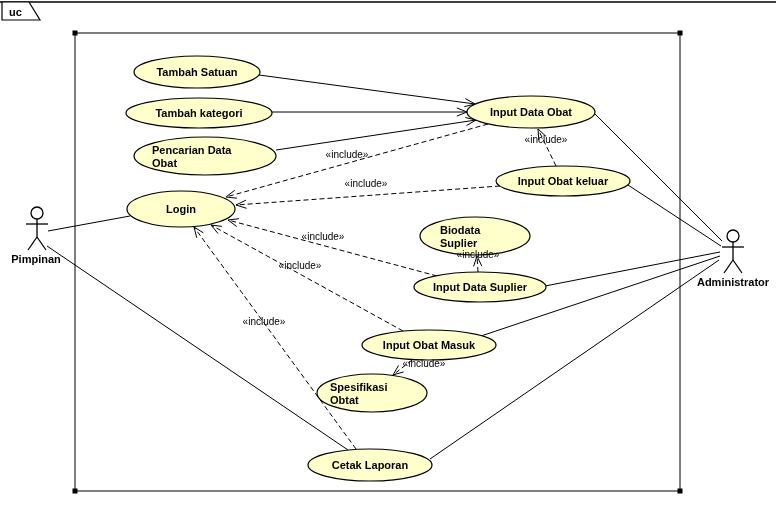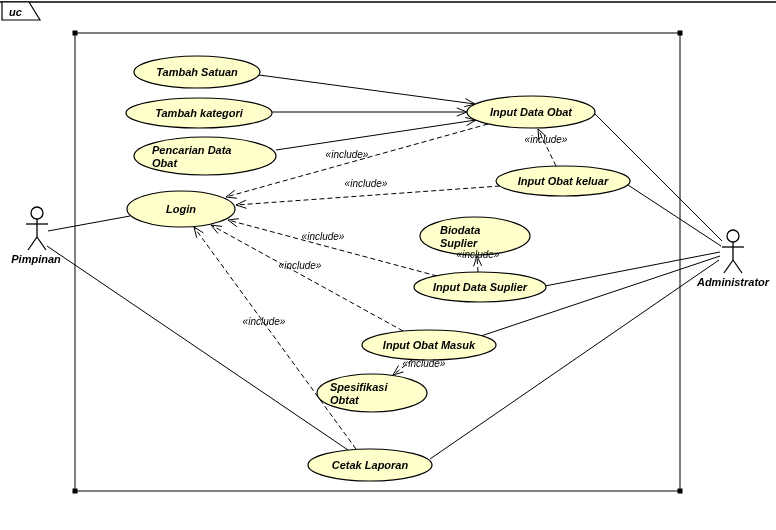--- a/index.html
+++ b/index.html
@@ -9,21 +9,20 @@
     width: 776px;
     height: 530px;
     overflow: hidden;
     font-family: "Liberation Sans", sans-serif;
   }
   .stage {
     position: relative;
     width: 776px;
     height: 530px;
     background: #ffffff;
-    font-style: italic;
   }
   svg { display: block; }
   svg text {
     font-family: "Liberation Sans", sans-serif;
     fill: #000000;
   }
 </style>
 </head>
 <body>
 

